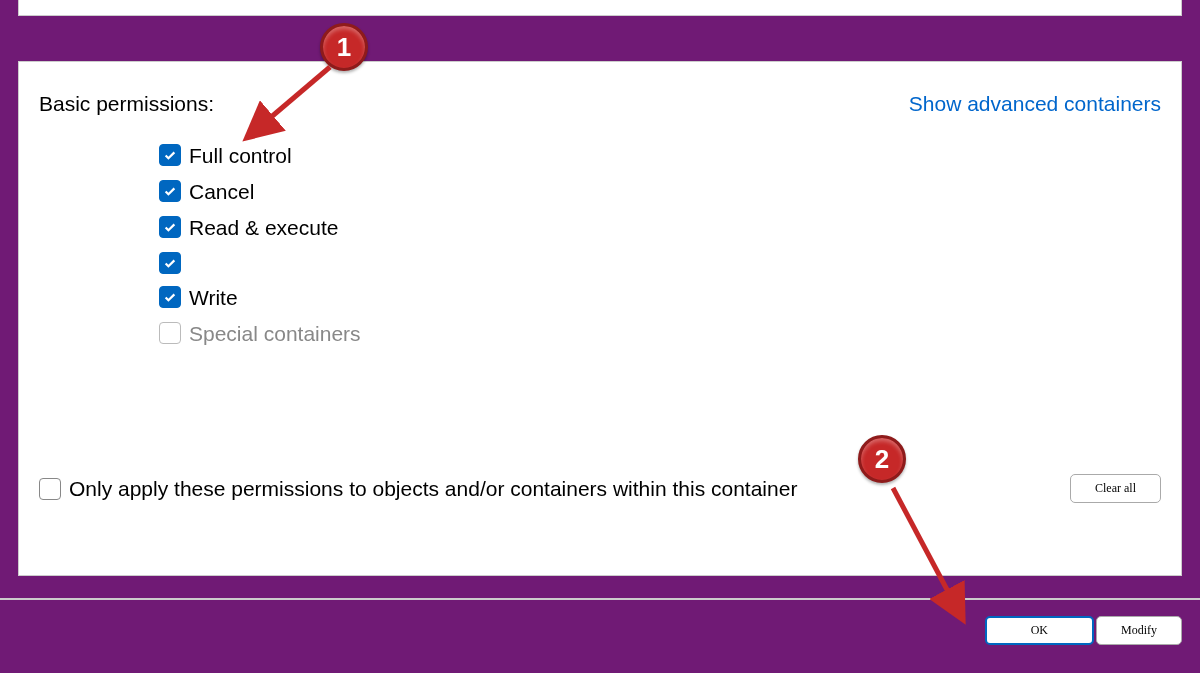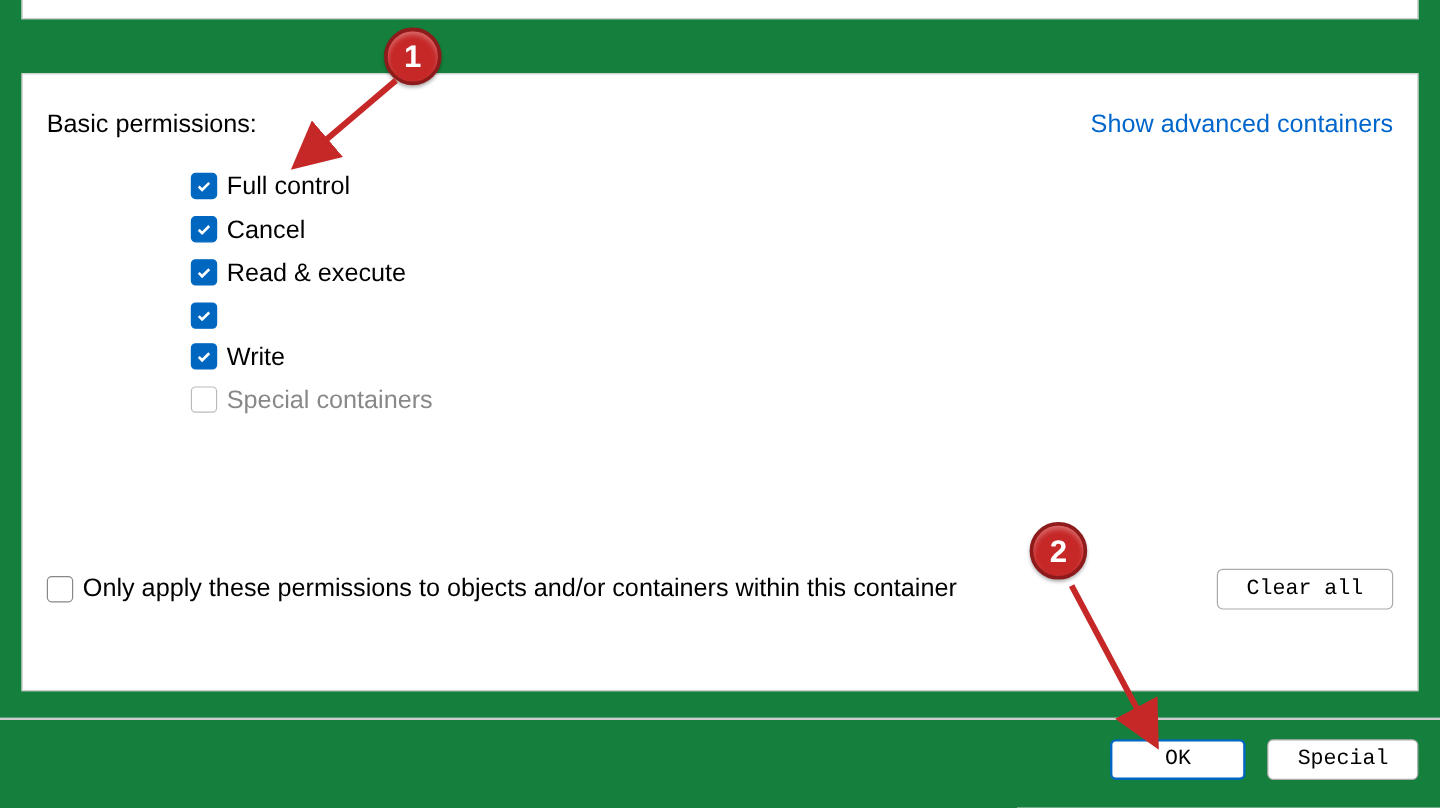--- a/index.html
+++ b/index.html
@@ -6,21 +6,21 @@
     body {
       font-family: "Segoe UI", Tahoma, sans-serif;
       font-size: 20px;
       background: #f0f0f0;
       width: 1200px;
       height: 673px;
       overflow: hidden;
       position: relative;
     }
     .outer {
-      background: #15803d;
+      background: #701a75;
       padding: 0 18px 0 18px;
       height: 100%;
       position: relative;
     }
     .top-strip {
       background: #fff;
       border: 1px solid #ccc;
       border-top: none;
       height: 16px;
       margin-bottom: 45px;
@@ -94,41 +94,41 @@
       display: flex;
       align-items: center;
     }
     .only-apply .cb { margin-right: 8px; }
     .only-label { color: #000; font-size: 21px; }
     .btn {
       background: #fff;
       border: 1px solid #aaa;
       border-radius: 5px;
       padding: 6px 24px;
-      font-size: 18px;
+      font-size: 12px;
       cursor: pointer;
-      font-family: Liberation Mono, monospace;
+      font-family: Liberation Serif, serif;
     }
     .btn.primary {
       border: 2px solid #0067c0;
       padding: 5px 44px;
     }
     .footer-sep {
       position: absolute;
       left: 0; right: 0;
       top: 598px;
       height: 2px;
       background: #ccc;
     }
     .footer-btns {
       position: absolute;
       right: 18px;
       top: 616px;
       display: flex;
-      gap: 18px;
+      gap: 2px;
     }
     
     .badge {
       position: absolute;
       width: 48px;
       height: 48px;
       background: #c62828;
       border: 3px solid #8e1b1b;
       border-radius: 50%;
       color: #fff;
@@ -208,21 +208,21 @@
         <span class="only-label">Only apply these permissions to objects and/or containers within this container</span>
       </div>
       <button class="btn">Clear all</button>
     </div>
   </div>
 
   <div class="footer-sep"></div>
 
   <div class="footer-btns">
     <button class="btn primary">OK</button>
-    <button class="btn">Special</button>
+    <button class="btn">Modify</button>
   </div>
 </div>
 
 <div class="badge" style="left:320px; top:23px;">1</div>
 <svg class="arrow-svg" style="left:230px; top:55px;" width="120" height="95">
   <defs>
       <marker id="ah1" markerWidth="8" markerHeight="8" refX="6" refY="4" orient="auto">
         <path d="M0,0 L8,4 L0,8 Z" fill="#c62828"></path>
       </marker>
     </defs>

